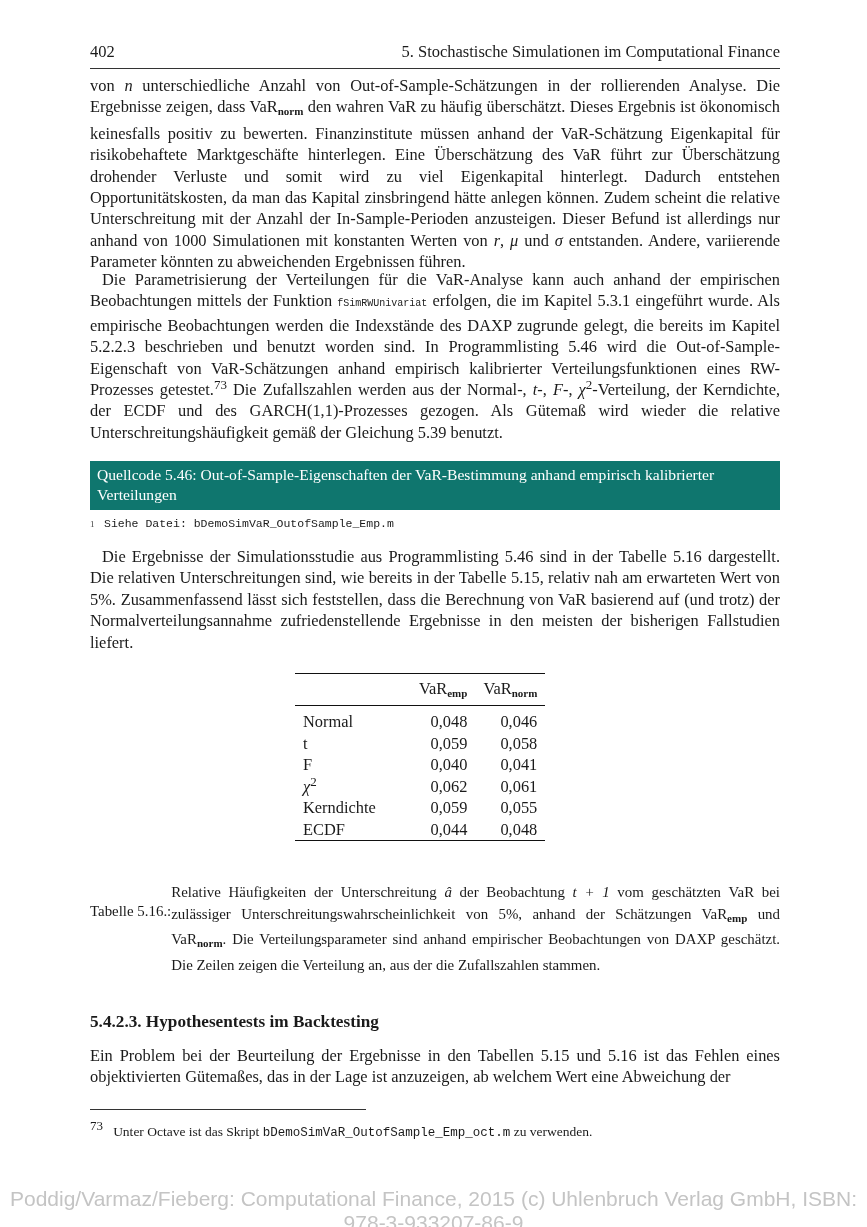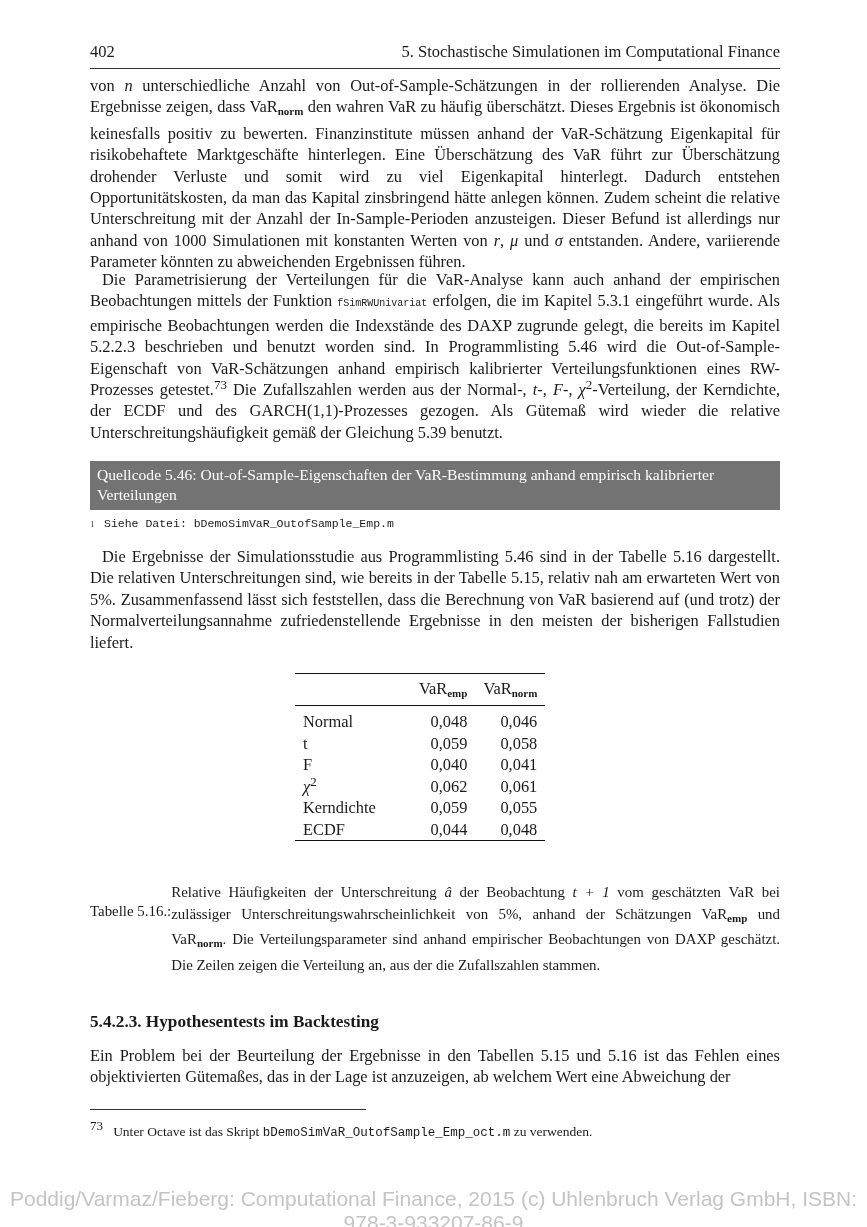--- a/index.html
+++ b/index.html
@@ -19,21 +19,21 @@
     position: absolute; left: 0; width: 690px;
     font-size: 16.4px; line-height: 21.4px; text-align: justify;
   }
   .body-text p { margin: 0; }
   .indent { text-indent: 12px; }
   .mono { font-family: "Liberation Mono", "DejaVu Sans Mono", monospace; font-size: 10px; }
   sub.b { font-weight: bold; font-size: 11px; vertical-align: -3px; }
   sup.s { font-size: 13px; vertical-align: 6px; line-height: 0; }
   .code-caption {
     position: absolute; top: 461px; left: 0; width: 676px;
-    background: #737373; color: #ffffff;
+    background: #0f766e; color: #ffffff;
     padding: 4px 7px 5px 7px;
     font-size: 15.6px; line-height: 20px;
   }
   .code-line {
     position: absolute; top: 517px; left: 0; font-size: 11.5px;
     font-family: "Liberation Mono", "DejaVu Sans Mono", monospace;
   }
   .code-line .ln { font-family: "Liberation Serif", serif; font-size: 9px; color: #444; display: inline-block; width: 14px; }
   table.res {
     position: absolute; top: 673px; left: 205px;

